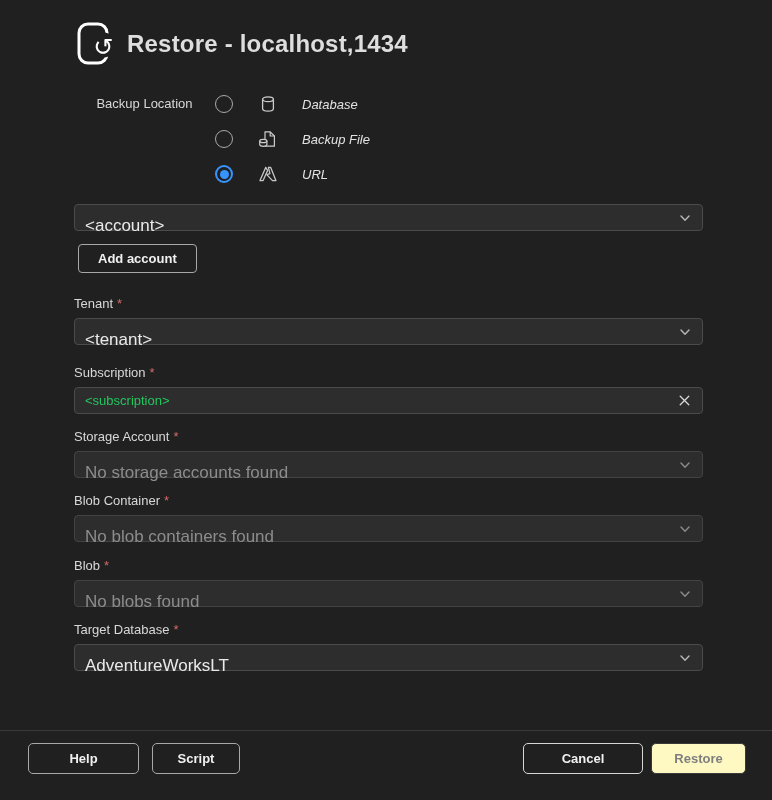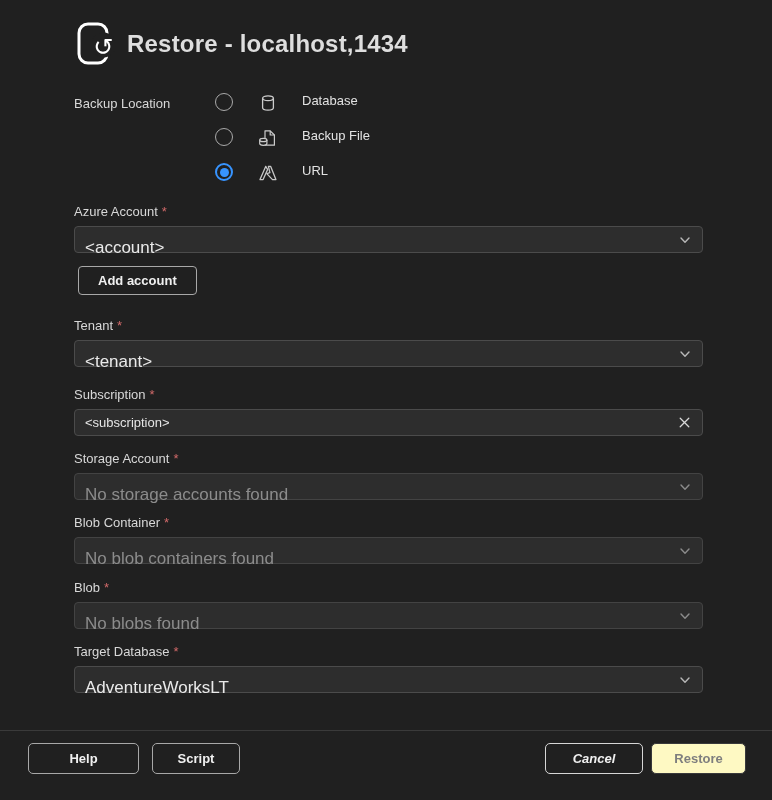--- a/index.html
+++ b/index.html
@@ -15,23 +15,23 @@
   
   .header { display: flex; align-items: center; gap: 9px; padding: 20px 0 0 72px; }
   .restore-icon svg { display: block; }
   .title { font-size: 24px; font-weight: 600; color: #dedede; letter-spacing: .2px; }
 
   
   .content { padding: 0 69px 0 74px; }
 
   
   .bl-row { display: flex; margin-top: 26px; }
-  .bl-label { width: 141px; font-size: 13px; color: #d8d8d8; padding-top: 3px; }
+  .bl-label { width: 141px; font-size: 13px; color: #d8d8d8; padding-top: 3px; text-align: center; }
   .radio-group { display: flex; flex-direction: column; gap: 13px; }
-  .radio-row { display: flex; align-items: flex-start; gap: 24px; height: 22px; cursor: default; }
+  .radio-row { display: flex; align-items: center; gap: 24px; height: 22px; cursor: default; font-style: italic; }
   .radio {
     width: 18px; height: 18px; border-radius: 50%;
     border: 1px solid #a9a9a9; background: transparent; flex: 0 0 auto;
   }
   .radio.selected {
     border: 2px solid #3794ff;
     display: flex; align-items: center; justify-content: center;
   }
   .radio-dot { width: 9px; height: 9px; border-radius: 50%; background: #3794ff; }
   .opt-icon { width: 21px; height: 20px; display: flex; align-items: center; justify-content: center; flex: 0 0 auto; }
@@ -48,21 +48,21 @@
   .field {
     height: 27px; width: 629px;
     background: #2d2d2d; border: 1px solid #4b4b4b; border-radius: 4px;
     display: flex; align-items: center; padding: 0 10px; cursor: default;
   }
   .field-value { flex: 1; font-size: 17px; color: #eaeaea; white-space: nowrap; overflow: hidden; margin-top: 16px; }
   .field.disabled { border-color: #434343; }
   .field.disabled .field-value { color: #8c8c8c; }
   .field-input {
     flex: 1; background: transparent; border: none; outline: none;
-    font-family: "Liberation Sans", sans-serif; font-size: 13px; color: #e5e5e5;
+    font-family: "Liberation Sans", sans-serif; font-size: 13px; color: #22c55e;
   }
   .chevron, .clear-x { display: flex; align-items: center; margin-left: 8px; }
 
   
   .add-account-row { margin-top: 13px; }
   .btn {
     background: transparent; border: 1px solid #a8a8a8; border-radius: 5px;
     color: #f0f0f0; font-family: "Liberation Sans", sans-serif;
     font-size: 13px; font-weight: 700; cursor: pointer;
   }
@@ -72,21 +72,21 @@
   .divider { position: absolute; left: 0; top: 730px; width: 772px; height: 1px; background: #3a3a3a; }
   .footer {
     position: absolute; left: 0; top: 743px; width: 772px;
     display: flex; align-items: center; padding: 0 26px 0 28px;
   }
   .footer-left { display: flex; gap: 13px; }
   .footer-right { display: flex; gap: 8px; margin-left: auto; }
   .btn-footer { height: 31px; min-width: 88px; padding: 0 20px; }
   .btn-help { width: 111px; }
   .btn-script { width: 87px; }
-  .btn-cancel { width: 98px; border-color: #d6d6d6; font-style: italic; }
+  .btn-cancel { width: 120px; border-color: #d6d6d6; }
   .btn-restore {
     width: 95px; background: #fef9c3; border: 1px solid #39393b;
     color: #7e7e7e; cursor: default;
   }
 </style>
 </head>
 <body>
 
 <div class="dialog">
 
@@ -147,23 +147,20 @@
               </g>
             </svg>
           </span>
           <span class="radio-label">URL</span>
         </div>
 
       </div>
     </div>
 
     <div class="field-group fg-azure">
-      <div class="field-label">
-        <span>Azure Account</span><span class="required">*</span>
-      </div>
       <div class="field">
         <span class="field-value">&lt;account&gt;</span>
         <span class="chevron">
           <svg width="14" height="14" viewBox="0 0 14 14">
               <path d="M3 5 l4 4.2 L11 5" fill="none" stroke="#b8b8b8" stroke-width="1.4" stroke-linecap="round" stroke-linejoin="round"></path>
             </svg>
         </span>
       </div>
       <div class="add-account-row">
         <button class="btn btn-add-account">Add account</button>

